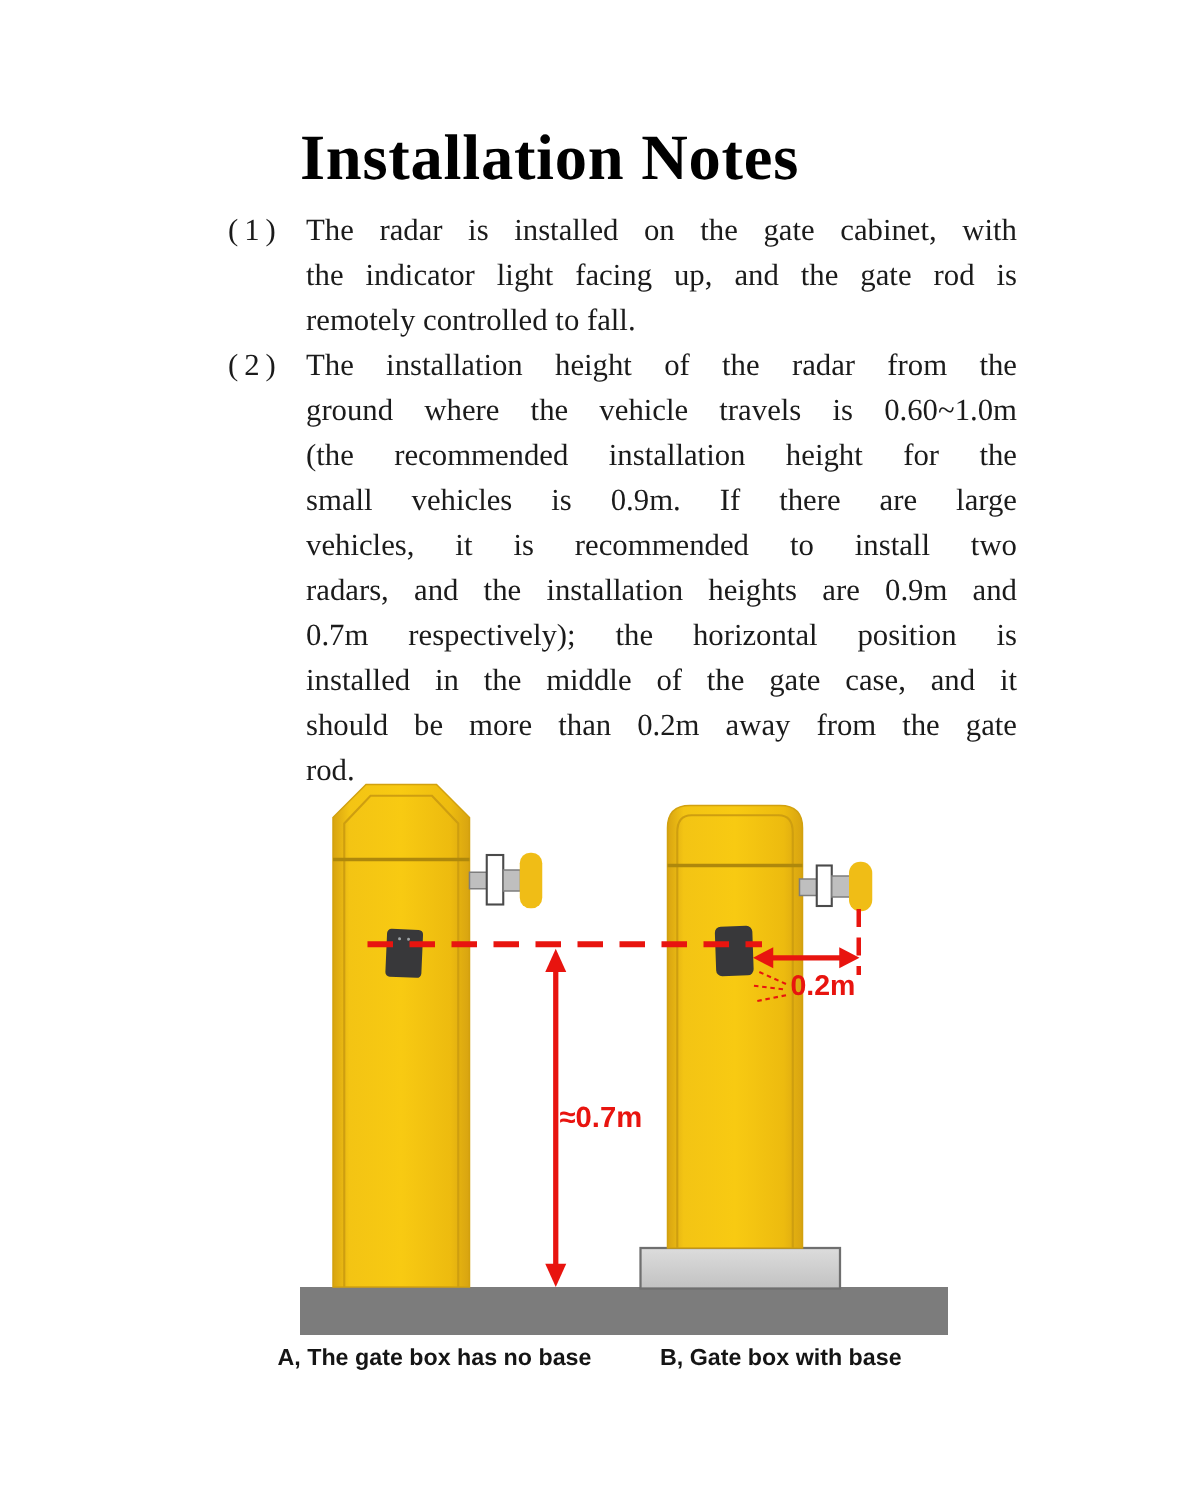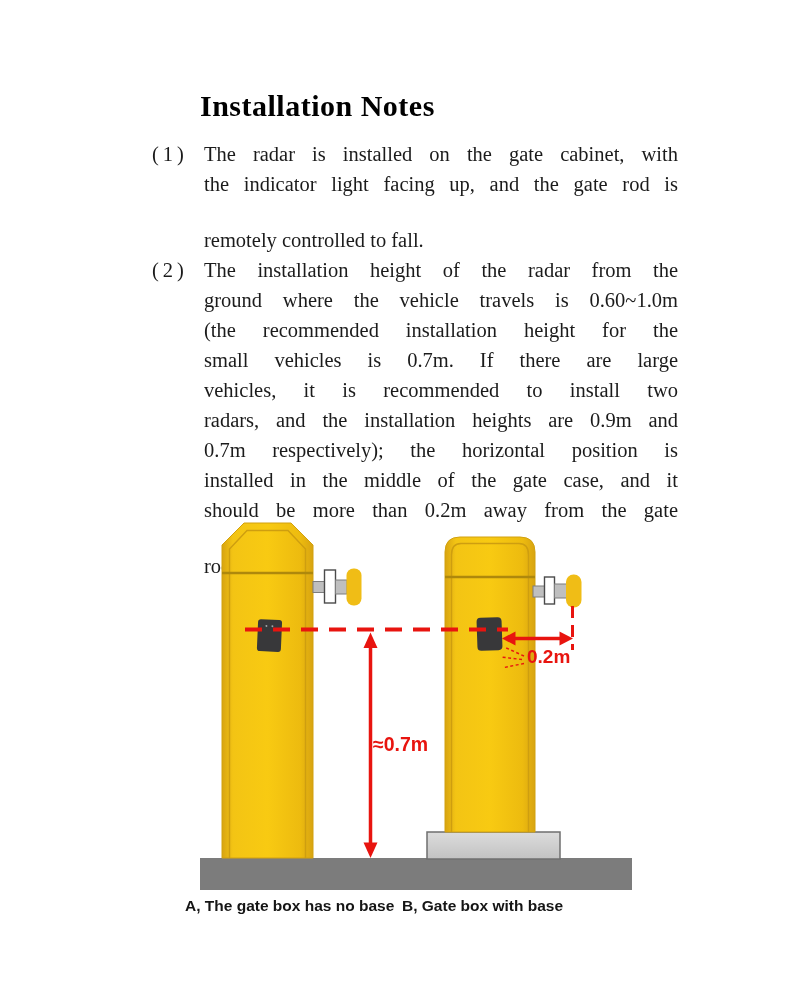--- a/index.html
+++ b/index.html
@@ -3,35 +3,35 @@
 <meta charset="utf-8">
 <style>
   html,body { margin:0; padding:0; background:#e9e9e9; }
   .page {
     position:relative; width:800px; height:998px; margin:0 auto;
     background:#ffffff; overflow:hidden;
     font-family:"Liberation Serif", serif; color:#1b1b1b;
   }
   .content { position:absolute; left:150px; top:84px; width:528px; }
   .doc-title {
-    margin:0 0 11px 50px; font-size:30px; line-height:44px;
+    margin:0 0 11px 50px; font-size:43px; line-height:44px;
     font-weight:bold; color:#000; letter-spacing:0.5px;
   }
   .para { display:flex; font-size:20.5px; line-height:30px; }
   .para .marker { width:54px; flex:none; letter-spacing:4px; padding-left:2px; box-sizing:border-box; }
   .para .lines { width:474px; flex:none; }
   .ln { height:30px; text-align:justify; text-align-last:justify; overflow:hidden; }
-  .ln.last { text-align-last:left;margin-top:26px; }
+  .ln.last { text-align-last:left; }
   .diagram-svg { position:absolute; left:0; top:510px; }
   .caption {
     position:absolute; font-family:"Liberation Sans", sans-serif;
     font-size:15.5px; font-weight:600; color:#151515; white-space:nowrap;text-align:right;
   }
   .caption-a { left:185px; top:897px; }
-  .caption-b { left:402px; top:897px; }
+  .caption-b { left:440px; top:897px; }
   .red-label { font-family:"Liberation Sans", sans-serif; font-weight:bold; fill:#e8140f; }
 </style>
 </head>
 <body>
 
 <div class="page">
 
   <div class="content">
     <h1 class="doc-title">Installation Notes</h1>
 
@@ -43,21 +43,21 @@
         <div class="ln last">remotely controlled to fall.</div>
       </div>
     </div>
 
     <div class="para">
       <span class="marker">(2)</span>
       <div class="lines">
         <div class="ln">The installation height of the radar from the</div>
         <div class="ln">ground where the vehicle travels is 0.60~1.0m</div>
         <div class="ln">(the recommended installation height for the</div>
-        <div class="ln">small vehicles is 0.7m. If there are large</div>
+        <div class="ln">small vehicles is 0.9m. If there are large</div>
         <div class="ln">vehicles, it is recommended to install two</div>
         <div class="ln">radars, and the installation heights are 0.9m and</div>
         <div class="ln">0.7m respectively); the horizontal position is</div>
         <div class="ln">installed in the middle of the gate case, and it</div>
         <div class="ln">should be more than 0.2m away from the gate</div>
         <div class="ln last">rod.</div>
       </div>
     </div>
   </div>
 

